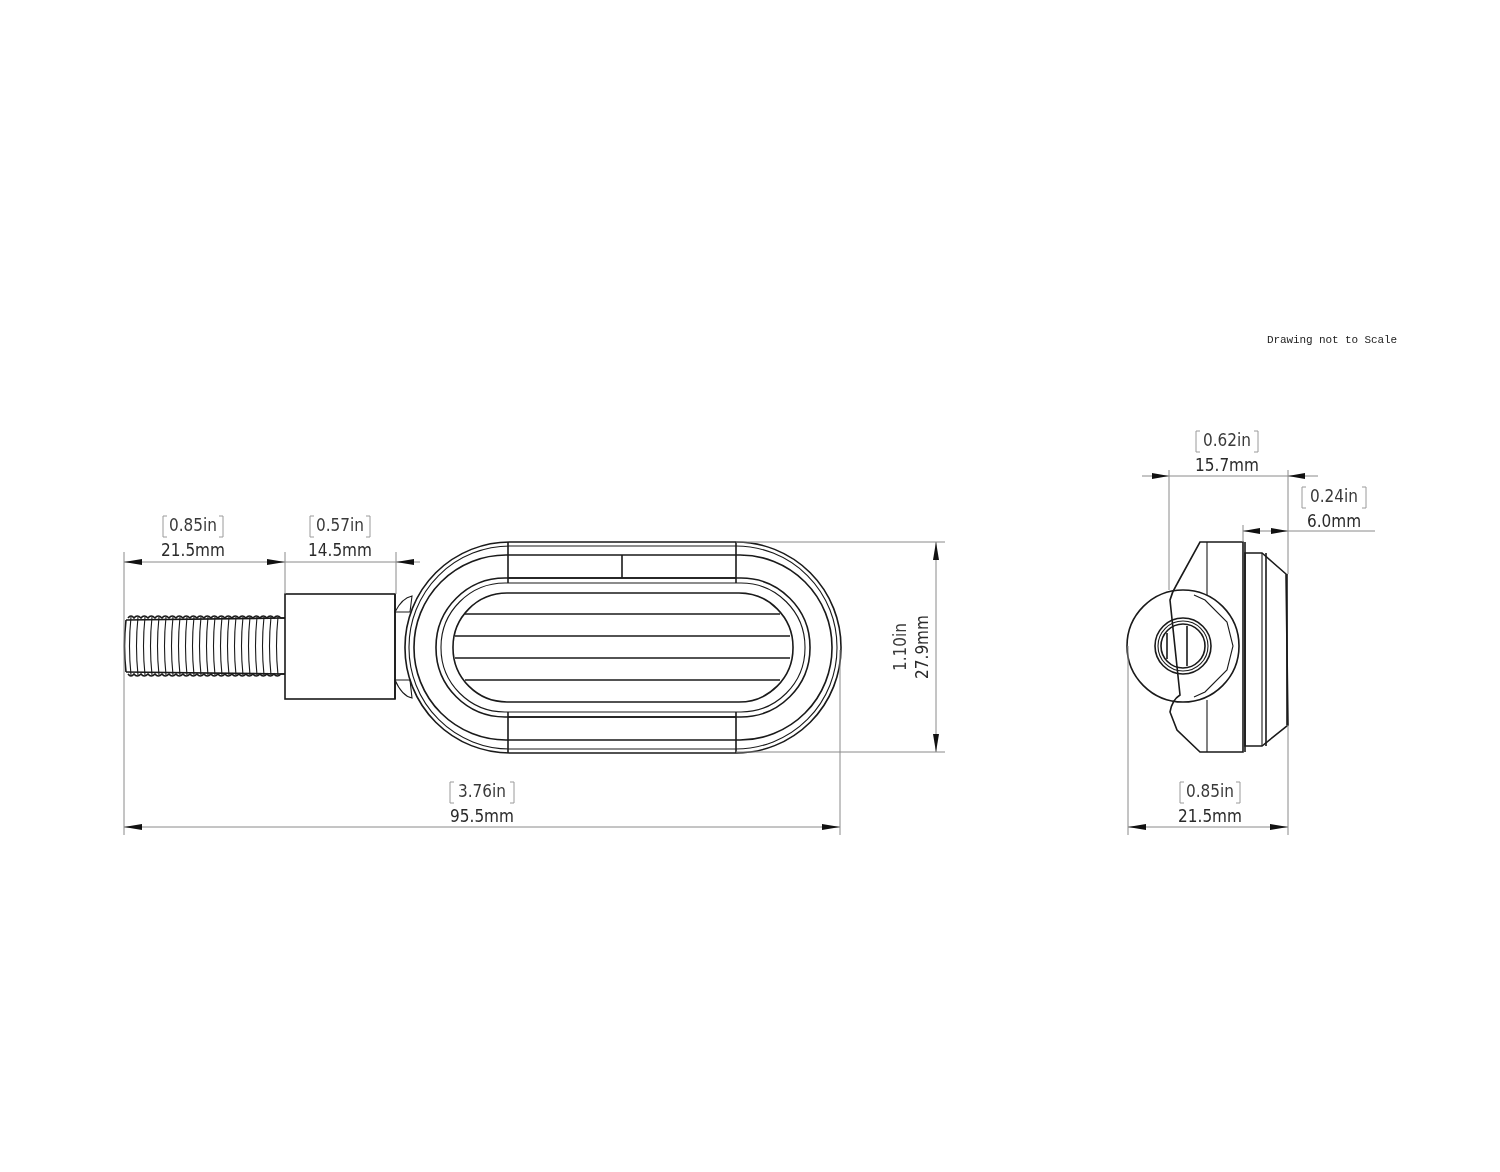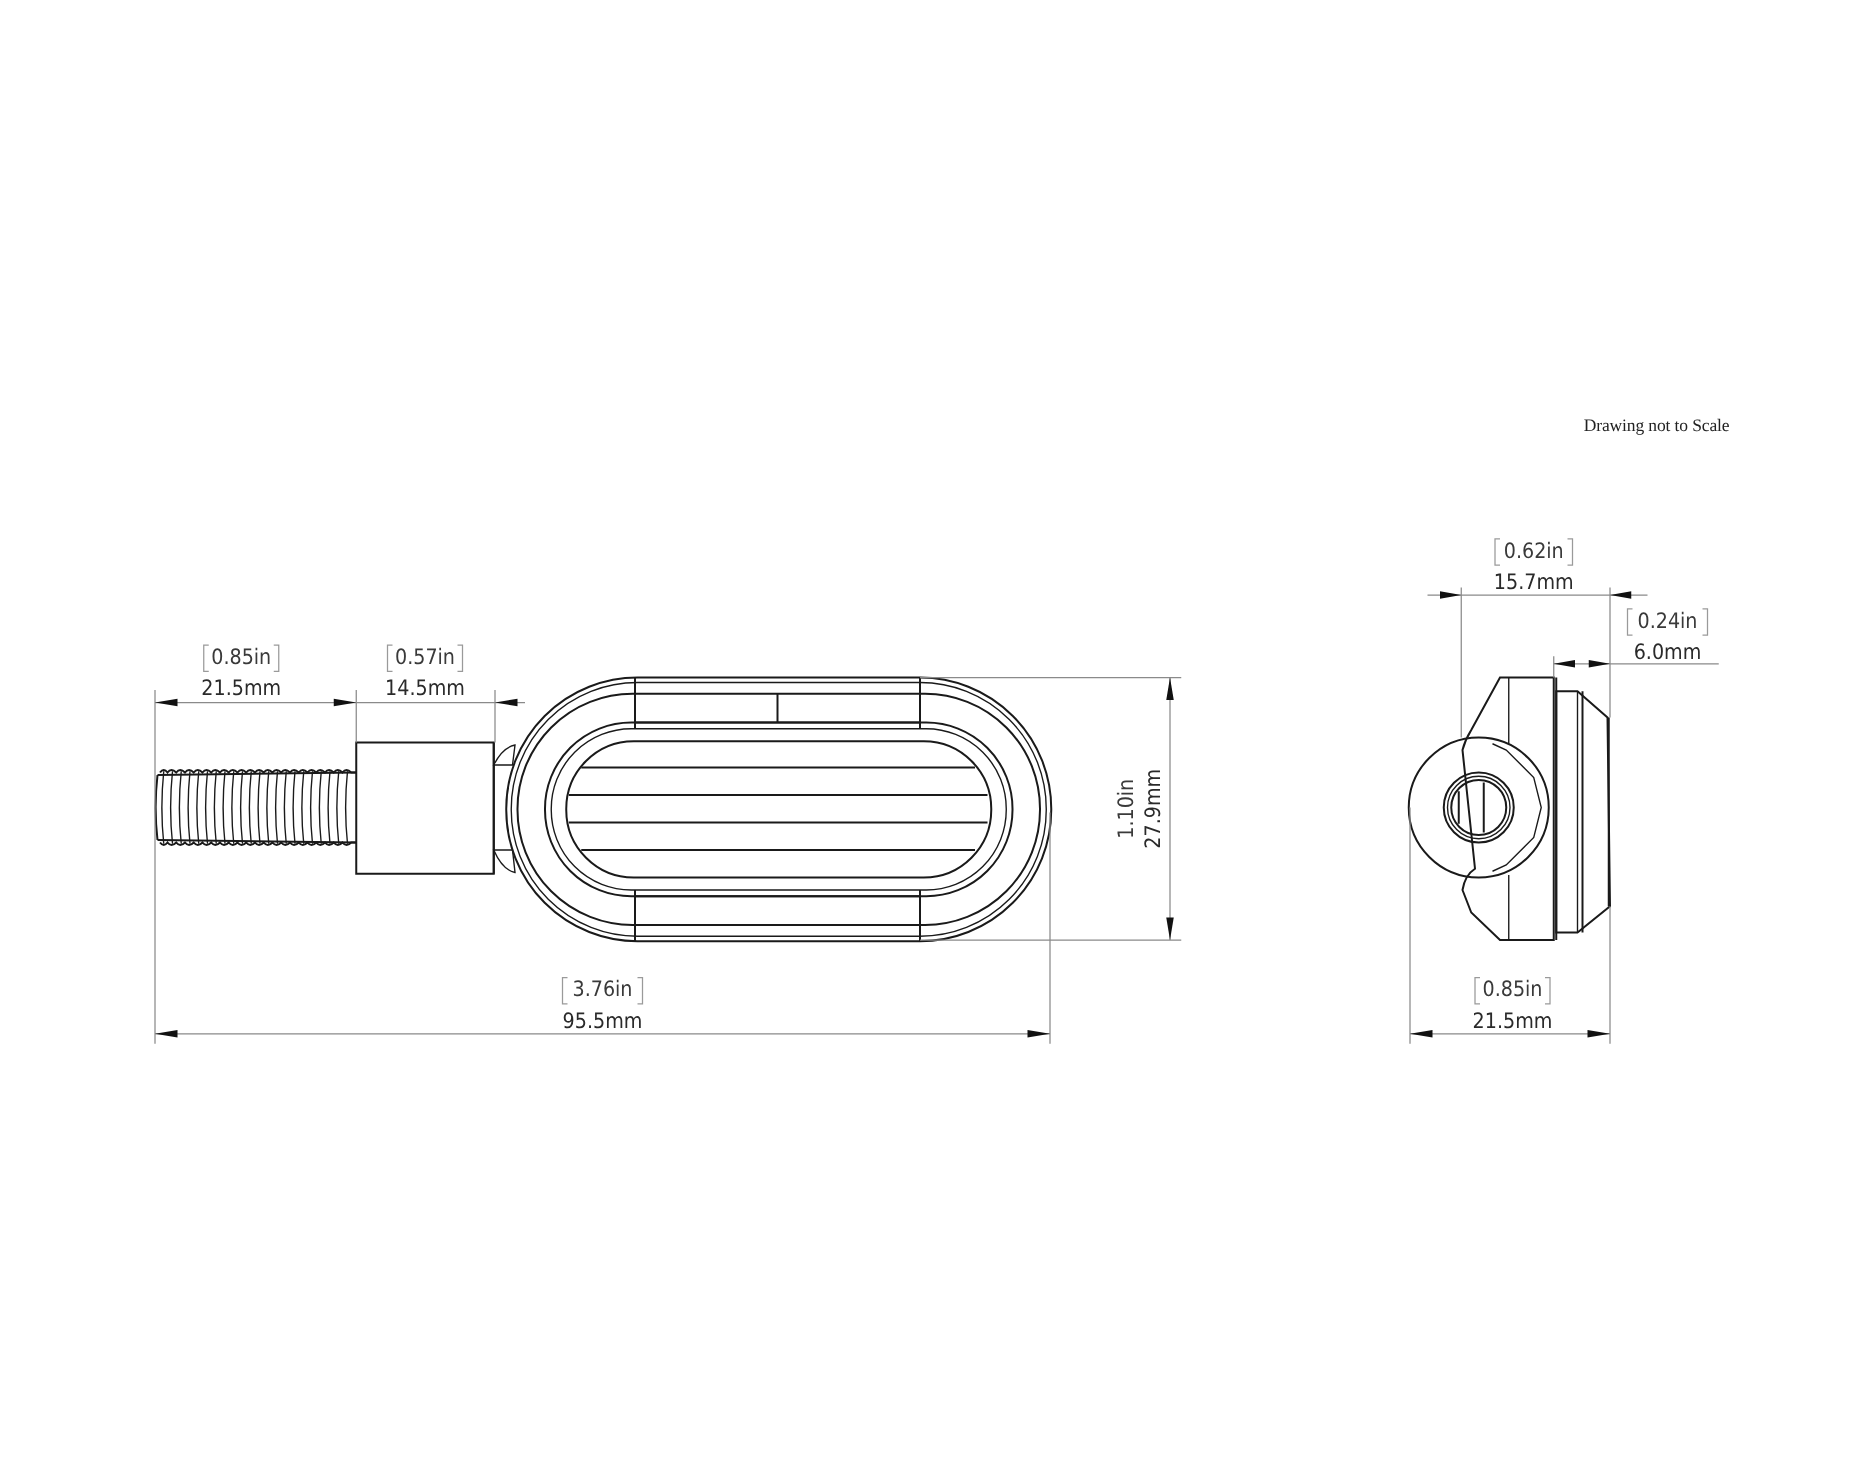--- a/index.html
+++ b/index.html
@@ -1,18 +1,18 @@
 <!DOCTYPE html>
 <html><head>
 <meta charset="utf-8">
 <style>
   html, body { margin: 0; padding: 0; background: #ffffff; }
   body { width: 1500px; height: 1172px; position: relative; overflow: hidden; font-family: "DejaVu Sans", sans-serif; }
   #drawing { position: absolute; left: 0; top: 0; width: 1500px; height: 1172px; }
-  .note { position: absolute; left: 1267px; top: 334px; font-family: Liberation Serif, serif; font-size: 14px; color: #222; letter-spacing: -0.1px; }
+  .note { position: absolute; left: 1267px; top: 334px; font-family: Liberation Mono, monospace; font-size: 11px; color: #222; letter-spacing: -0.1px; }
   .dim-in { font-family: "DejaVu Sans Condensed", "DejaVu Sans", sans-serif; font-size: 17px; fill: #3a3a3a; }
   .dim-mm { font-family: "DejaVu Sans Condensed", "DejaVu Sans", sans-serif; font-size: 17px; fill: #2a2a2a; }
   .obj { fill: none; stroke: #1a1a1a; stroke-width: 1.6; }
   .obj-thin { fill: none; stroke: #1a1a1a; stroke-width: 1.1; }
   .dimline { fill: none; stroke: #8a8a8a; stroke-width: 1; }
   .bracket { fill: none; stroke: #9a9a9a; stroke-width: 1; }
   .arrow { fill: #111; }
 </style>
 </head>
 <body>

